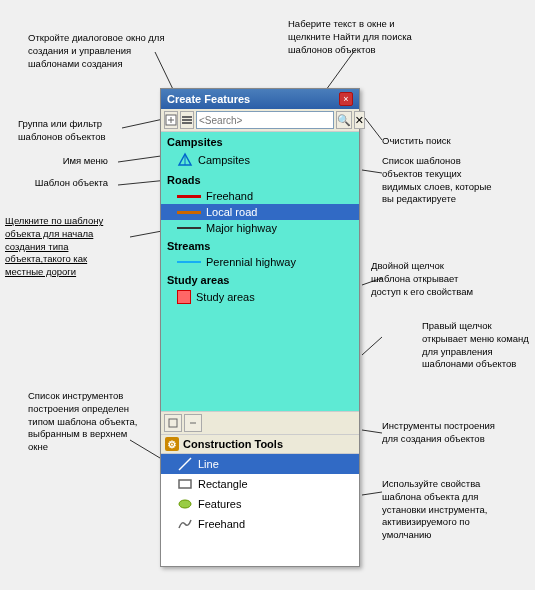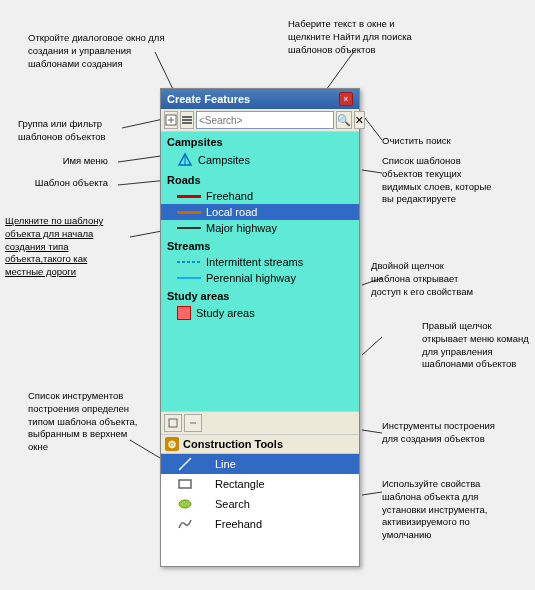--- a/index.html
+++ b/index.html
@@ -149,21 +149,21 @@
     .tools-list {
       background: white;
       height: 112px;
       overflow: hidden;
     }
 
     .tool-item {
       padding: 2px 6px 2px 16px;
       display: flex;
       align-items: center;
-      gap: 22px;
+      gap: 5px;
       cursor: pointer;
       font-size: 11px;
     }
 
     .tool-item.selected-tool {
       background: #316ac5;
       color: white;
     }
 
     
@@ -304,26 +304,20 @@
       <span>Local road</span>
     </div>
     <div class="feature-item">
       <span style="display:inline-block;width:24px;height:2px;background:#333;"></span>
       <span>Major highway</span>
     </div>
 
     <div class="layer-name">Streams</div>
     <div class="feature-item">
       <svg width="24" height="8" viewBox="0 0 24 8">
-        <line x1="0" y1="4" x2="24" y2="4" stroke="#0066cc" stroke-width="1.5" stroke-dasharray="3,2"></line>
-      </svg>
-      <span>Intermittent streams</span>
-    </div>
-    <div class="feature-item">
-      <svg width="24" height="8" viewBox="0 0 24 8">
         <line x1="0" y1="4" x2="24" y2="4" stroke="#0099ff" stroke-width="1.5"></line>
       </svg>
       <span>Perennial highway</span>
     </div>
 
     <div class="layer-name">Study areas</div>
     <div class="feature-item">
       <span style="display:inline-block;width:14px;height:14px;background:#ff6666;border:1px solid #cc0000;"></span>
       <span>Study areas</span>
     </div>
@@ -360,21 +354,21 @@
     <div class="tool-item">
       <svg width="16" height="16" viewBox="0 0 16 16">
         <rect x="2" y="4" width="12" height="8" fill="none" stroke="#666" stroke-width="1.5"></rect>
       </svg>
       <span>Rectangle</span>
     </div>
     <div class="tool-item">
       <svg width="16" height="16" viewBox="0 0 16 16">
         <ellipse cx="8" cy="8" rx="6" ry="4" fill="#99cc44" stroke="#669900" stroke-width="1"></ellipse>
       </svg>
-      <span>Search</span>
+      <span>Features</span>
     </div>
     <div class="tool-item">
       <svg width="16" height="16" viewBox="0 0 16 16">
         <path d="M2,12 Q5,4 8,8 Q11,12 14,4" fill="none" stroke="#666" stroke-width="1.5"></path>
       </svg>
       <span>Freehand</span>
     </div>
   </div>
 </div>
 

